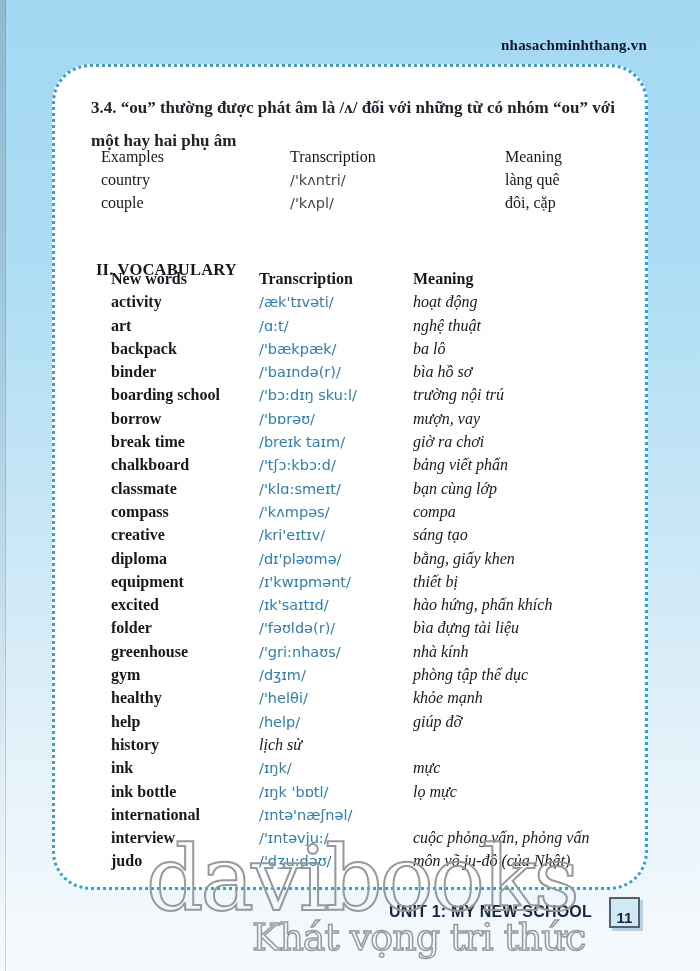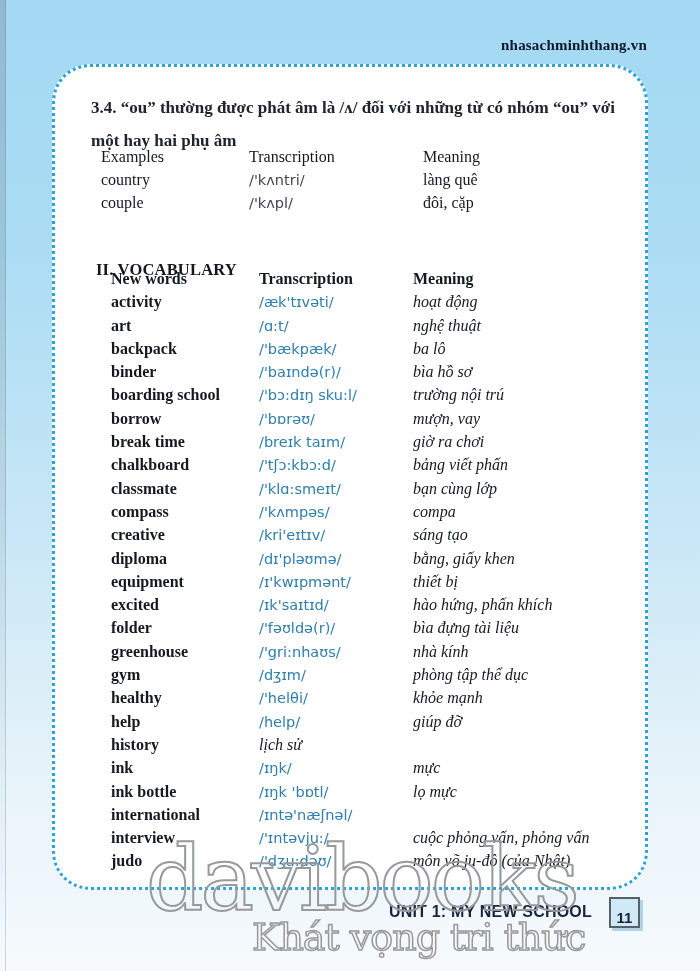--- a/index.html
+++ b/index.html
@@ -37,21 +37,21 @@
   .title{
     position:absolute;left:36px;top:24px;width:528px;
     font-family:"Liberation Serif",serif;font-weight:bold;
     font-size:17px;line-height:33px;color:var(--ink);
   }
   .trow{display:flex;align-items:baseline;}
   .t1{
     position:absolute;left:46px;top:78px;width:520px;
     font-size:16px;color:#15181f;
   }
-  .t1 .trow{height:23px;line-height:23px;}
+  .t1 .trow{height:23px;line-height:23px;gap:41px;}
   .t1 .col-word{width:148px;flex:none;}
   .t1 .col-trans{width:174px;flex:none;font-family:"DejaVu Sans",sans-serif;font-size:14.5px;color:#43484e;}
   .t1 .col-meaning{flex:1;}
   .vocab-heading{
     position:absolute;left:41px;top:176px;
     font-family:"Liberation Serif",serif;font-weight:bold;font-size:16.5px;color:#14171e;
     letter-spacing:.2px;
     margin-top:17px;
   }
   .t2{

